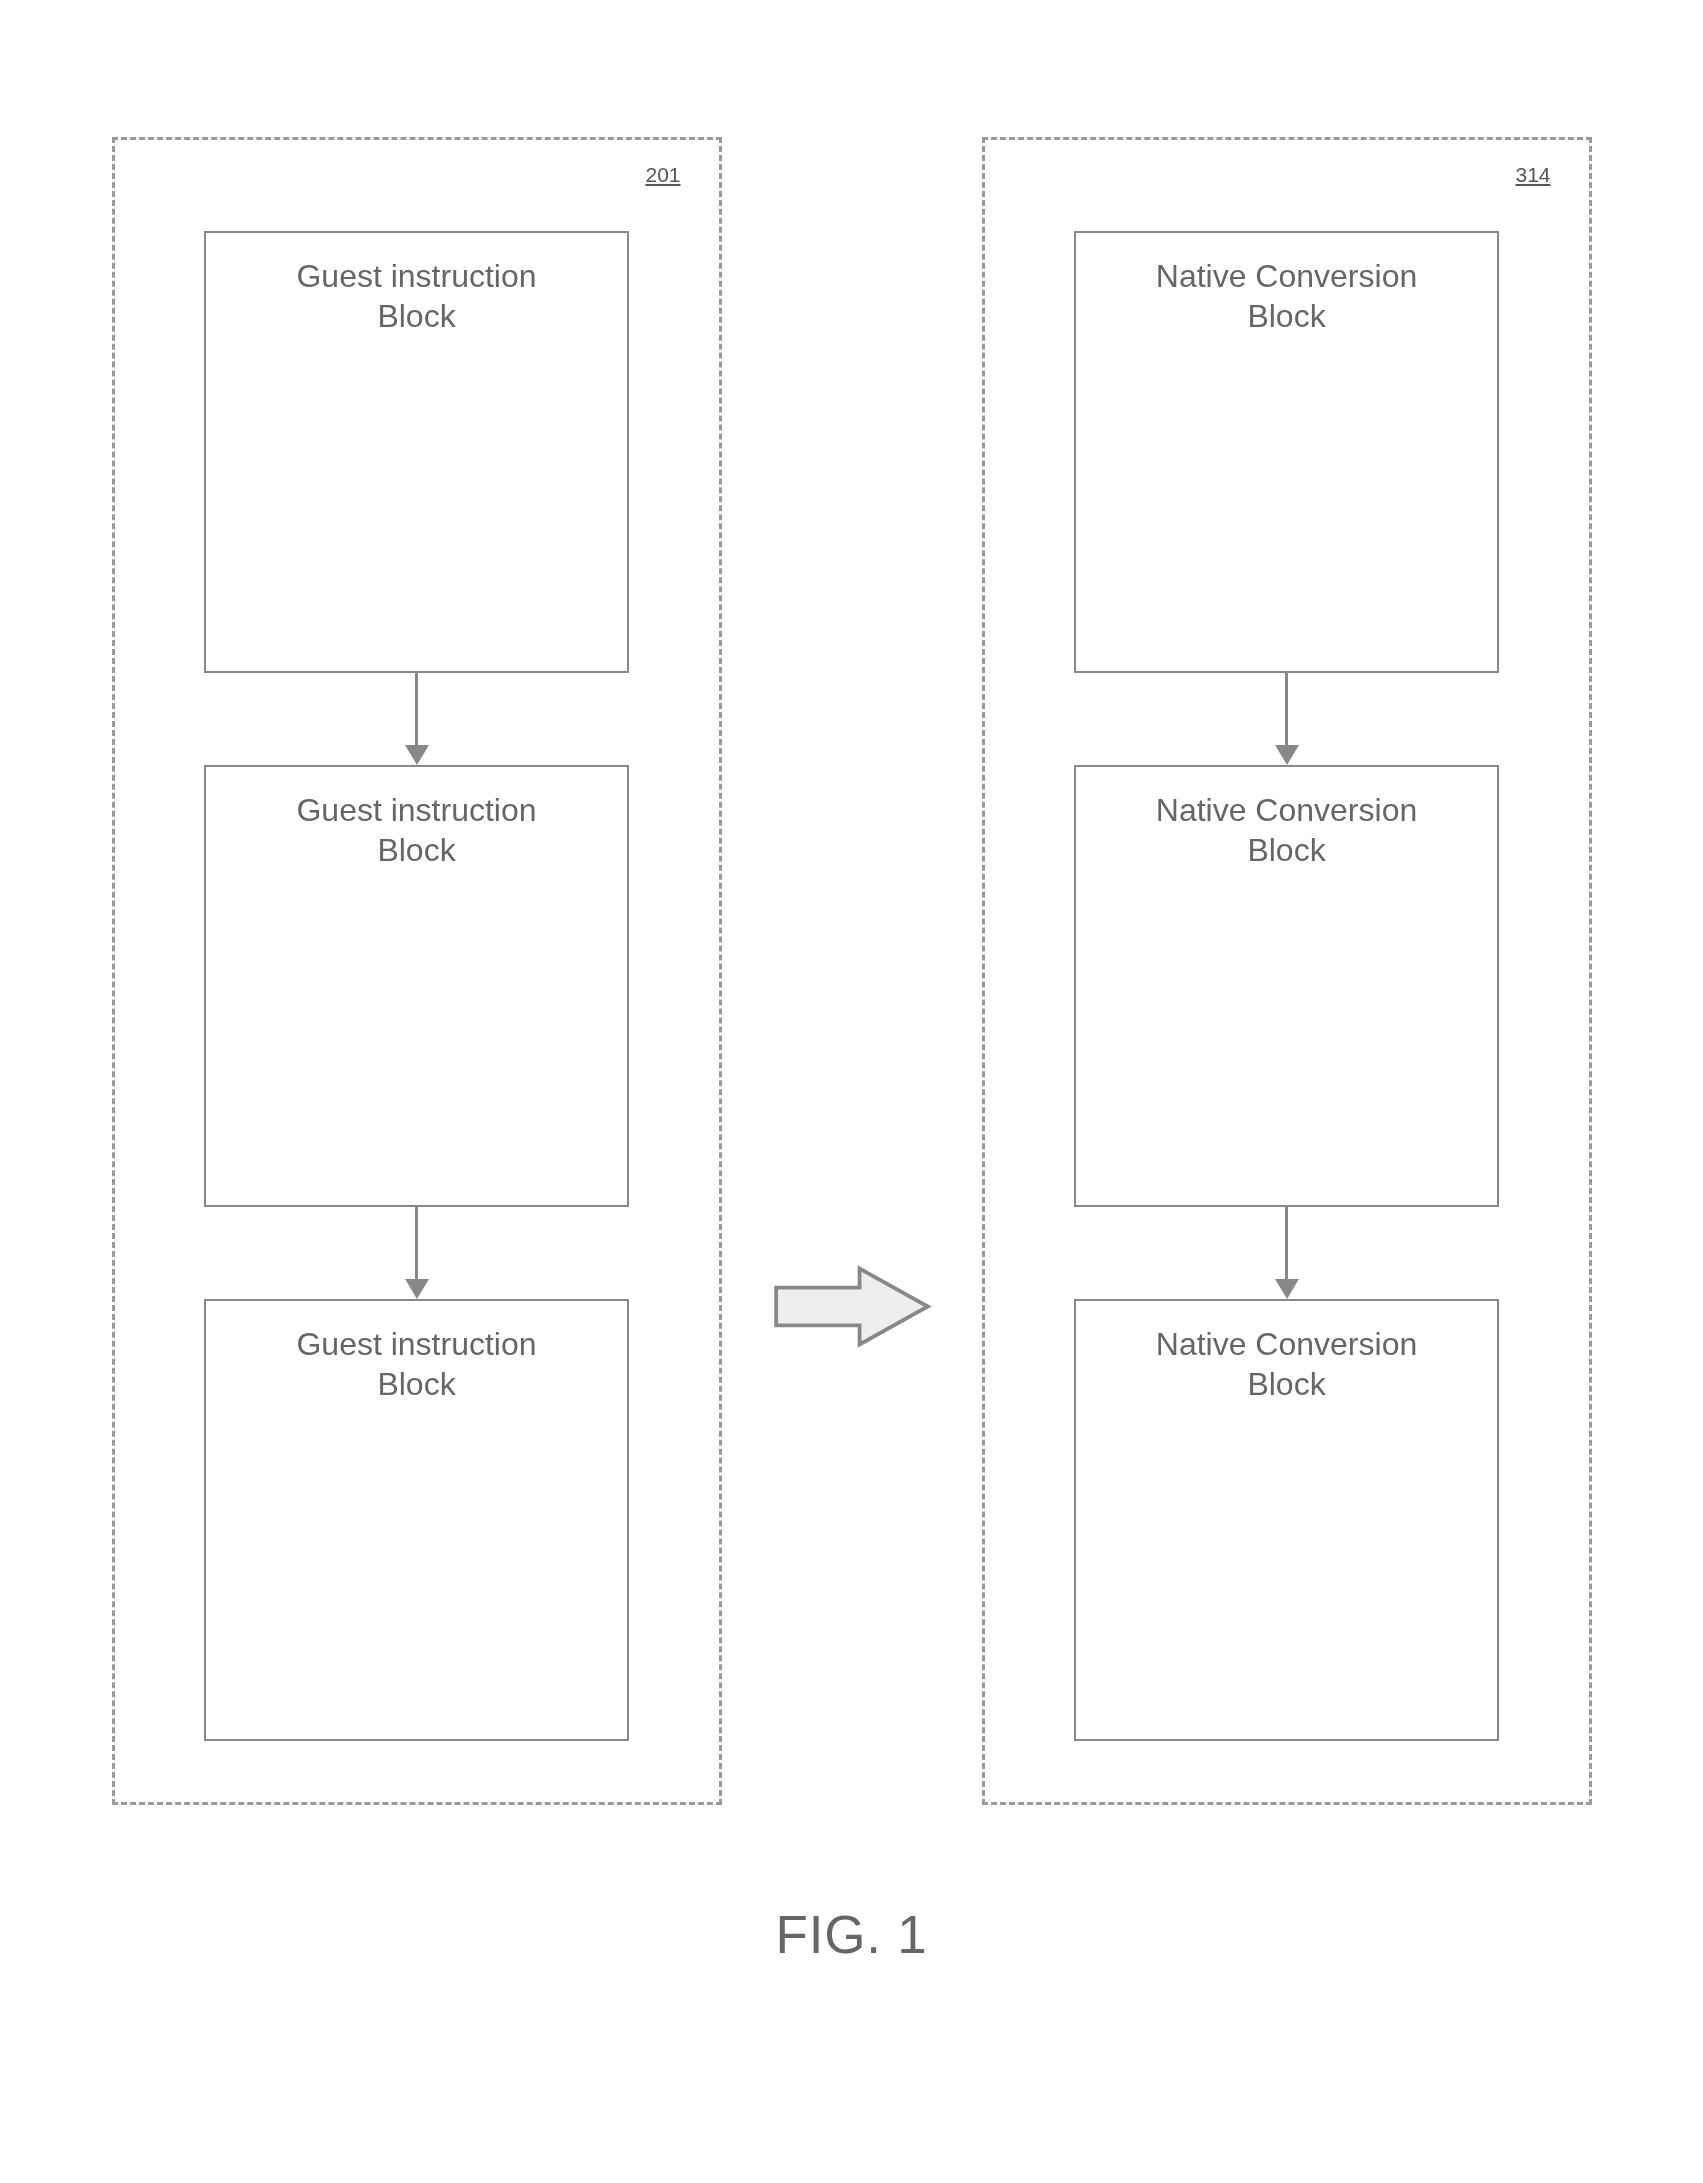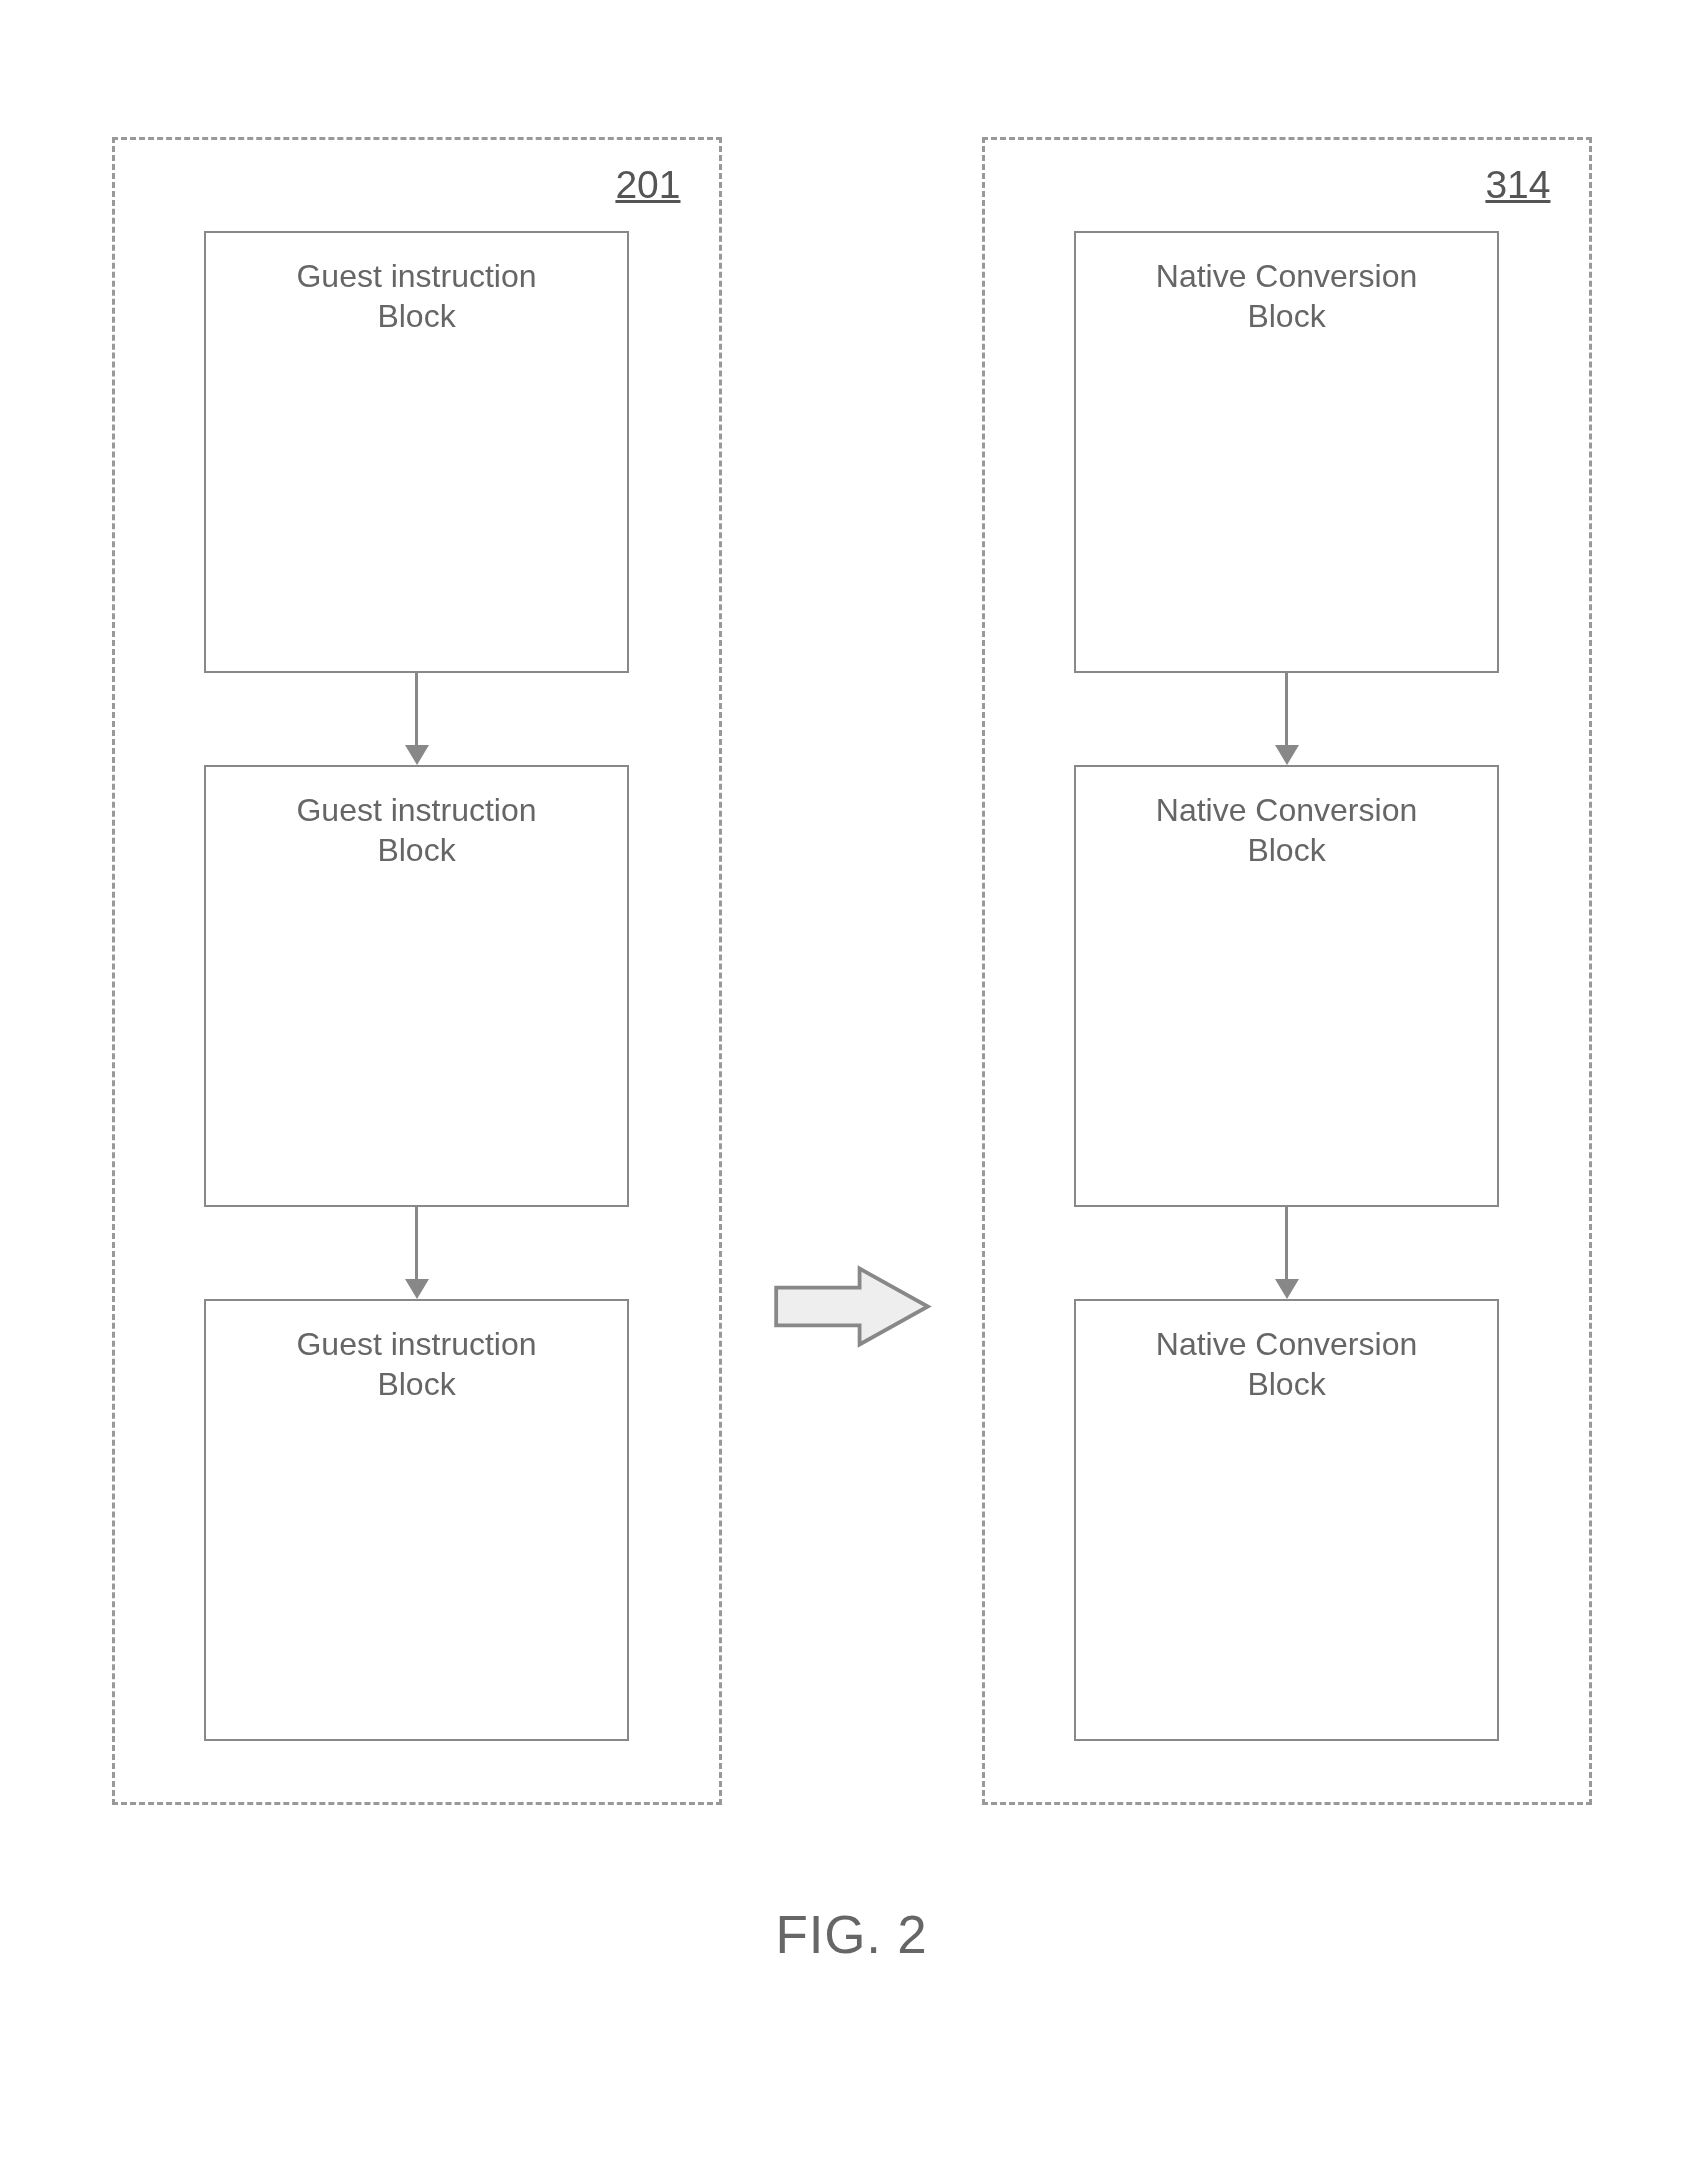--- a/index.html
+++ b/index.html
@@ -32,21 +32,21 @@
       padding: 91px 46px 61px 46px;
       width: 610px;
       display: flex;
       flex-direction: column;
       align-items: center;
     }
     .container-label {
       position: absolute;
       top: 23px;
       right: 38px;
-      font-size: 39px;
+      font-size: 21px;
       color: #555;
       text-decoration: underline;
     }
     .block {
       border: 2.3px solid #888;
       background: #fff;
       width: 425px;
       height: 442px;
       text-align: center;
       padding-top: 23px;
@@ -148,15 +148,15 @@
           <div class="head"></div>
       </div>
       <div class="block">
         <div>Native Conversion</div>
         <div>Block</div>
       </div>
     </div>
 
   </div>
 
-  <div class="caption">FIG. 2</div>
+  <div class="caption">FIG. 1</div>
 </div>
 
 
 </body></html>

